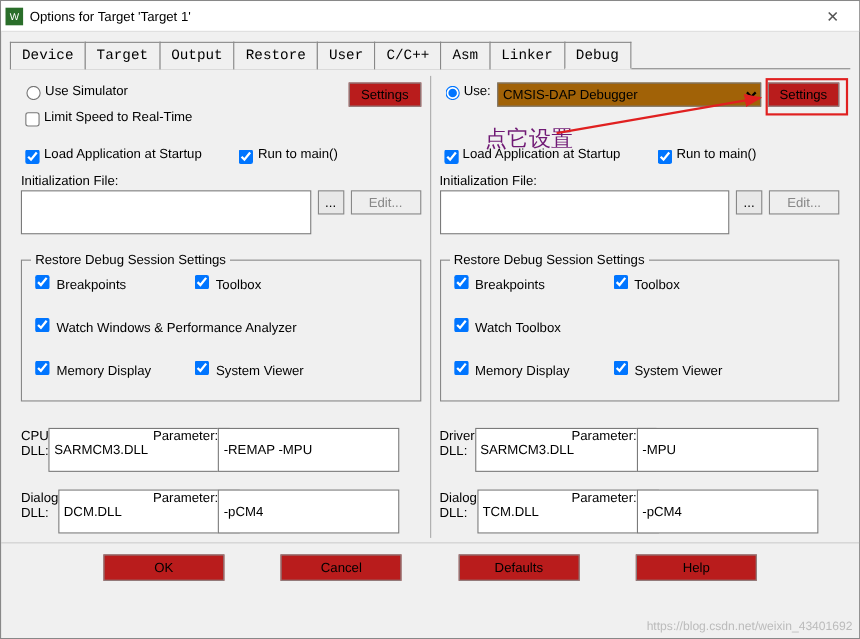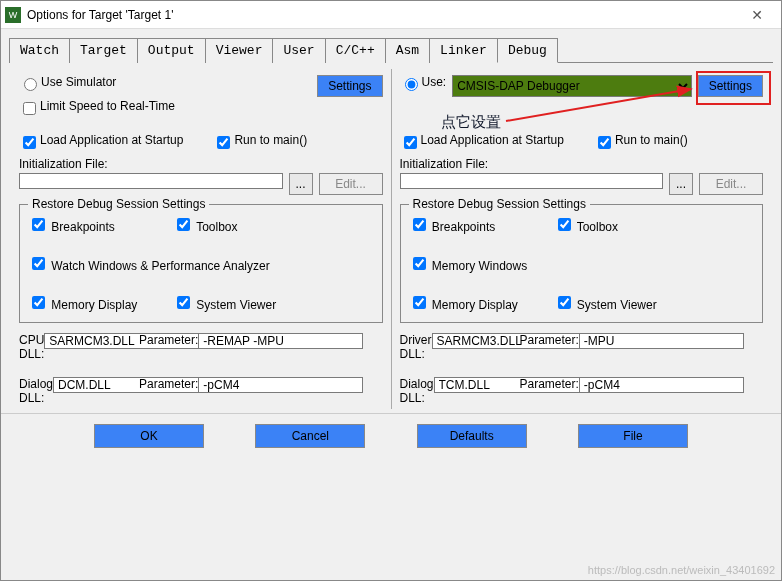--- a/index.html
+++ b/index.html
@@ -10,55 +10,55 @@
 .titlebar .title { flex: 1; color: #000; font-size: 12px; }
 .titlebar .close { width: 40px; height: 28px; text-align: center; line-height: 28px; font-size: 14px; color: #555; cursor: pointer; }
 .tabs { margin: 8px 8px 0 8px; display: flex; border-bottom: 1px solid #888; }
 .tab { padding: 4px 10px; border: 1px solid #888; border-bottom: none; margin-right: -1px; background: #f0f0f0; position: relative; top: 1px; cursor: pointer; font-family: "Courier New", monospace; font-size: 13px; }
 .tab.active { background: #f0f0f0; border-bottom: 1px solid #f0f0f0; z-index: 2; }
 .panel-body { display: flex; padding: 6px 10px 4px 10px; }
 .half { flex: 1; padding: 4px 8px; }
 .half.left { border-right: 1px solid #aaa; }
 .row { display: flex; align-items: flex-start; margin: 2px 0; min-height: 22px; }
 .radio, .check { margin-right: 4px; }
-.btn { background: #3b82f6; border: 1px solid #888; padding: 3px 10px; cursor: pointer; min-width: 64px; text-align: center; font-size:12px;}
+.btn { background: #b91c1c; border: 1px solid #888; padding: 3px 10px; cursor: pointer; min-width: 64px; text-align: center; font-size:12px;}
 .btn.disabled { color: #888; background: #eee; }
-input[type=text].field { border: 1px solid #7a7a7a; background: #fff; padding: 2px 4px; height: 16px; }
-select.field { border: 1px solid #7a7a7a; background: #4d7c0f; height: 22px; }
+input[type=text].field { border: 1px solid #7a7a7a; background: #fff; padding: 2px 4px; height: 40px; }
+select.field { border: 1px solid #7a7a7a; background: #a16207; height: 22px; }
 .sq { width: 24px; height: 22px; border: 1px solid #888; background: #e8e8e8; text-align: center; line-height: 18px; cursor: pointer; }
-fieldset { border: 1px solid #888; margin: 2px 0; padding: 4px 8px 10px 8px; }
+fieldset { border: 1px solid #888; margin: 16px 0; padding: 4px 8px 20px 8px; }
 legend { padding: 0 4px; font-size:12px;}
 .grid2 { display: grid; grid-template-columns: 145px 1fr; row-gap: 20px; align-items: center; }
 .lbl { color: #000; }
 .bottom-btns { text-align: center; padding: 10px 0; border-top: 1px solid #ccc; }
 .bottom-btns .btn { min-width: 110px; margin: 0 24px; padding: 4px 10px; }
 .highlight-box { position: absolute; border: 2px solid #e02020; pointer-events: none; }
-.anno-text { position: absolute; color: #0f172a; font-family: SimSun, serif; font-size: 15px; }
+.anno-text { position: absolute; color: #701a75; font-family: SimSun, serif; font-size: 20px; }
 .arrow-svg { position: absolute; pointer-events: none; }
 .small-gap { width: 6px; }
 .spacer { flex: 1; }
 .dll-row { display:flex; gap:10px; margin-top:2px;}
 .dll-col { display:flex; flex-direction:row; }
 </style>
 </head>
 <body>
 
 <div class="window">
 
   <div class="titlebar">
     <span class="icon">W</span>
     <span class="title">Options for Target 'Target 1'</span>
     <span class="close">✕</span>
   </div>
 
   <div class="tabs">
-    <div class="tab">Watch</div>
+    <div class="tab">Device</div>
     <div class="tab">Target</div>
     <div class="tab">Output</div>
-    <div class="tab">Viewer</div>
+    <div class="tab">Restore</div>
     <div class="tab">User</div>
     <div class="tab">C/C++</div>
     <div class="tab">Asm</div>
     <div class="tab">Linker</div>
     <div class="tab active">Debug</div>
   </div>
 
   <div class="panel-body">
 
     <div class="half left">
@@ -152,21 +152,21 @@
         <button class="sq">...</button>
         <span class="small-gap"></span>
         <button class="btn disabled">Edit...</button>
       </div>
 
       <fieldset>
         <legend>Restore Debug Session Settings</legend>
         <div class="grid2">
           <div><input type="checkbox" checked="" style=""> <span>Breakpoints</span></div>
           <div><input type="checkbox" checked="" style=""> <span>Toolbox</span></div>
-          <div style="grid-column:1/3"><input type="checkbox" checked="" style=""> <span>Memory Windows</span></div>
+          <div style="grid-column:1/3"><input type="checkbox" checked="" style=""> <span>Watch Toolbox</span></div>
           <div><input type="checkbox" checked="" style=""> <span>Memory Display</span></div>
           <div><input type="checkbox" checked="" style=""> <span>System Viewer</span></div>
         </div>
       </fieldset>
 
       <div style="height:6px"></div>
       <div class="dll-row">
         <div class="dll-col" style="width:110px">
           <span class="lbl">Driver DLL:</span>
           <input type="text" class="field" value="SARMCM3.DLL" style="">
@@ -189,21 +189,21 @@
         </div>
       </div>
     </div>
 
   </div>
 
   <div class="bottom-btns">
     <button class="btn">OK</button>
     <button class="btn">Cancel</button>
     <button class="btn">Defaults</button>
-    <button class="btn">File</button>
+    <button class="btn">Help</button>
   </div>
 
   <div class="highlight-box" style="left:695px; top:70px; width:75px; height:34px;"></div>
 
   <div class="anno-text" style="left:440px; top:112px;">点它设置</div>
 
   <svg class="arrow-svg" style="left:500px; top:80px;" width="200" height="50">
     <defs>
         <marker id="ah" markerWidth="8" markerHeight="8" refX="7" refY="3" orient="auto">
           <path d="M0,0 L8,3 L0,6 Z" fill="#e02020"></path>

